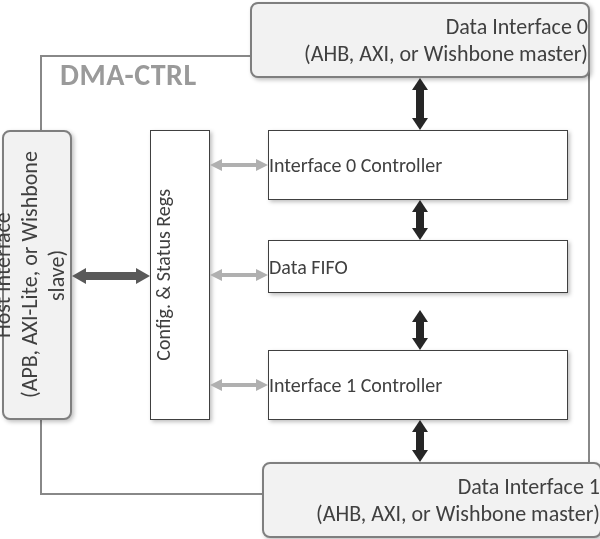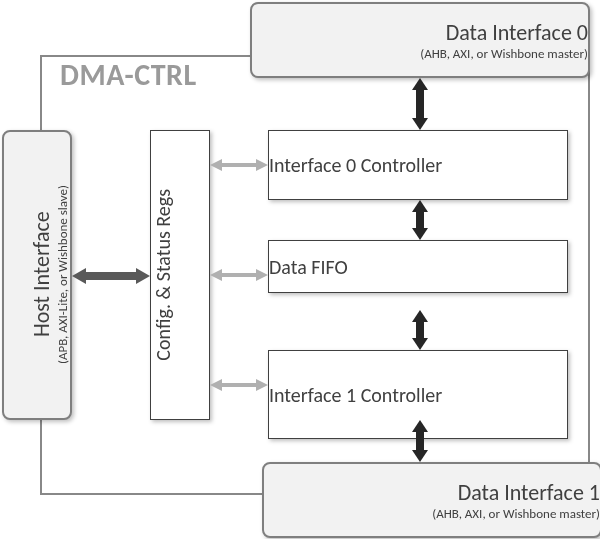--- a/index.html
+++ b/index.html
@@ -3,21 +3,21 @@
 <meta charset="utf-8">
 <style>
 html,body{margin:0;padding:0;width:600px;height:539px;background:#fff;font-family:Calibri,Arial,sans-serif;color:#404040}
 .abs{position:absolute;box-sizing:border-box}
 .shadow{box-shadow:2px 2px 4px rgba(0,0,0,0.25)}
 .outer-box{border:2px solid #7f7f7f;background:#f2f2f2;border-radius:8px;display:flex;flex-direction:column;align-items:flex-end;justify-content:center;text-align:center}
 .inner-box{border:1.5px solid #404040;background:#fff;display:flex;align-items:center;justify-content:flex-start;text-align:center}
 .vtxt{writing-mode:vertical-rl;transform:rotate(180deg);text-align:center}
 .title{font-size:30px;font-weight:700;color:#9a9a9a;letter-spacing:0.5px}
 .big{font-size:22px}
-.sub{font-size:13px}
+.sub{font-size:22px}
 .mid{font-size:20px}
 svg{position:absolute;overflow:visible}
 </style>
 </head>
 <body>
 
 <div class="abs" style="left:40px;top:55px;width:550px;height:440px;border:2px solid #888;background:#fff"></div>
 
 <div class="abs title" style="left:60px;top:56px">DMA-CTRL</div>
 
@@ -43,21 +43,21 @@
 </div>
 
 <div class="abs inner-box shadow" style="left:268px;top:130px;width:300px;height:70px">
   <div class="mid">Interface 0 Controller</div>
 </div>
 
 <div class="abs inner-box shadow" style="left:268px;top:240px;width:300px;height:53px">
   <div class="mid">Data FIFO</div>
 </div>
 
-<div class="abs inner-box shadow" style="left:268px;top:350px;width:300px;height:89px">
+<div class="abs inner-box shadow" style="left:268px;top:350px;width:300px;height:70px">
   <div class="mid">Interface 1 Controller</div>
 </div>
 
 <svg style="left:410px;top:78px" width="20" height="52">
   <line x1="10" y1="8" x2="10" y2="44" stroke="#262626" stroke-width="8"></line>
   <polygon points="10,0 2,12 18,12" fill="#262626"></polygon>
   <polygon points="10,52 2,40 18,40" fill="#262626"></polygon>
 </svg>
 <svg style="left:410px;top:200px" width="20" height="40">
   <line x1="10" y1="8" x2="10" y2="32" stroke="#262626" stroke-width="8"></line>

